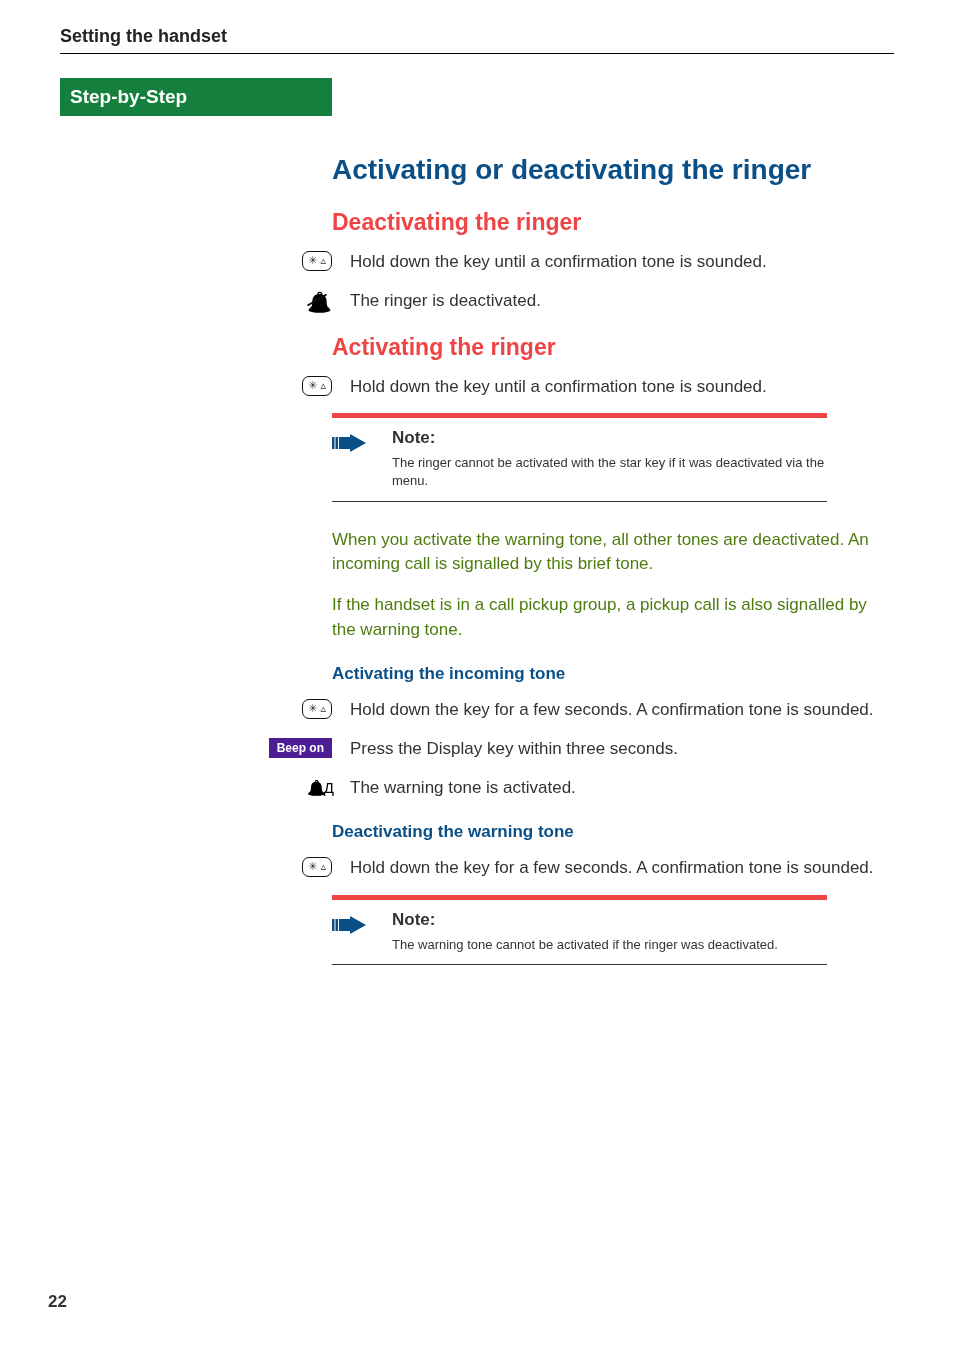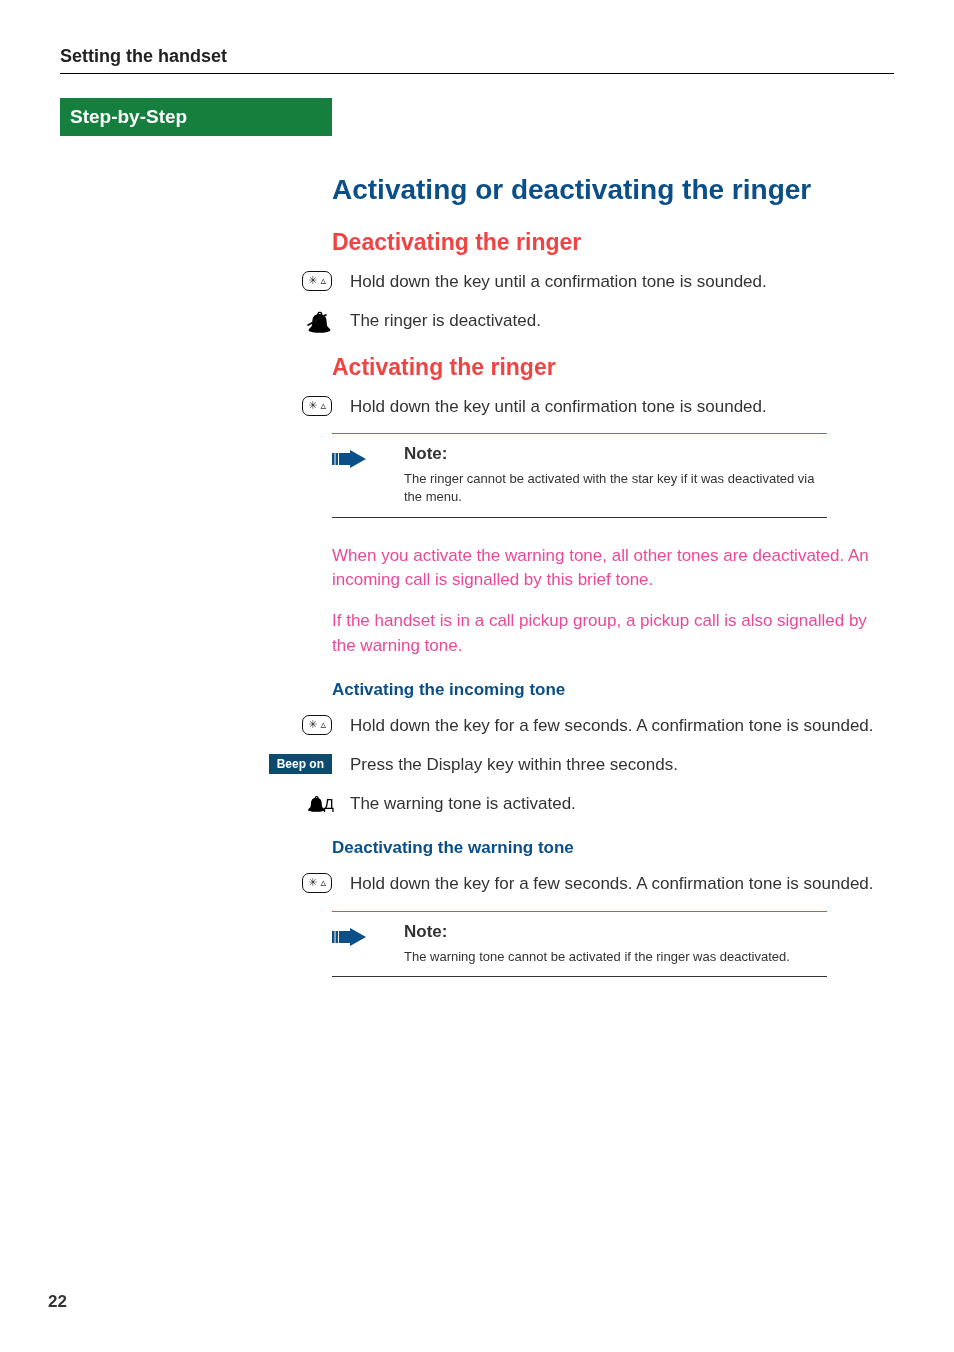--- a/index.html
+++ b/index.html
@@ -7,21 +7,21 @@
     padding: 0;
     background: #fff;
     font-family: Arial, Helvetica, sans-serif;
     color: #333;
   }
   .page {
     width: 954px;
     height: 1352px;
     position: relative;
     box-sizing: border-box;
-    padding: 46px 60px 0 60px;
+    padding: 26px 60px 0 60px;
   }
   .header-title {
     font-weight: bold;
     font-size: 18px;
     color: #222;
     margin-bottom: 6px;
   }
   .header-rule {
     border: none;
     border-top: 1.5px solid #000;
@@ -81,21 +81,21 @@
   .text-cell {
     flex: 1;
     font-size: 17px;
     line-height: 1.45;
     color: #333;
   }
   .para {
     font-size: 17px;
     line-height: 1.45;
     margin: 0 0 16px 0;
-    color: #ec4899;
+    color: #4d7c0f;
   }
   
   .key-star {
     display: inline-block;
     border: 1.5px solid #111;
     border-radius: 7px;
     padding: 0 5px;
     height: 18px;
     line-height: 16px;
     font-family: Arial, sans-serif;
@@ -124,35 +124,34 @@
   
   .alert-sound {
     font-size: 18px;
     color: #111;
     letter-spacing: -2px;
   }
   .alert-sound::before { content: "\1F514\0414"; filter: grayscale(1) brightness(0); font-size:15px;}
   
   .display-key {
     display: inline-block;
-    background: #0c4a6e;
+    background: #4c1d95;
     color: #fff;
     font-size: 12px;
     font-weight: bold;
     padding: 3px 8px;
   }
   
   .note-box {
-    border-top: 1px solid #ef4444;
+    border-top: 5px solid #ef4444;
     border-bottom: 1px solid #333;
     margin: 6px 0 26px 0;
     padding: 10px 0 10px 0;
     display: flex;
     width: 88%;
-    gap: 12px;
   }
   .note-icon-wrap {
     width: 60px;
     flex: 0 0 60px;
     display: flex;
     align-items: flex-start;
     padding-top: 6px;
   }
   .note-arrow {
     width: 34px;

